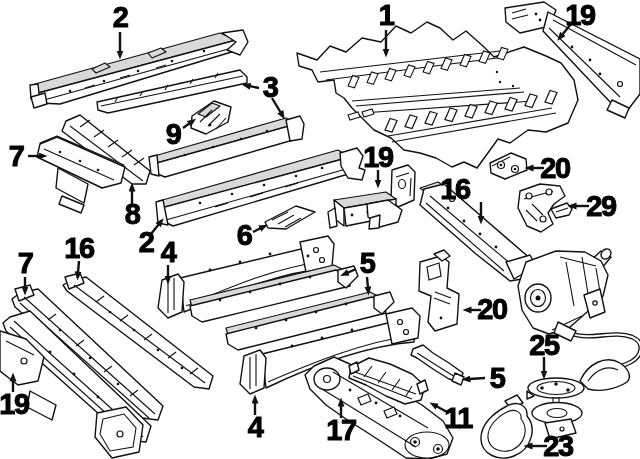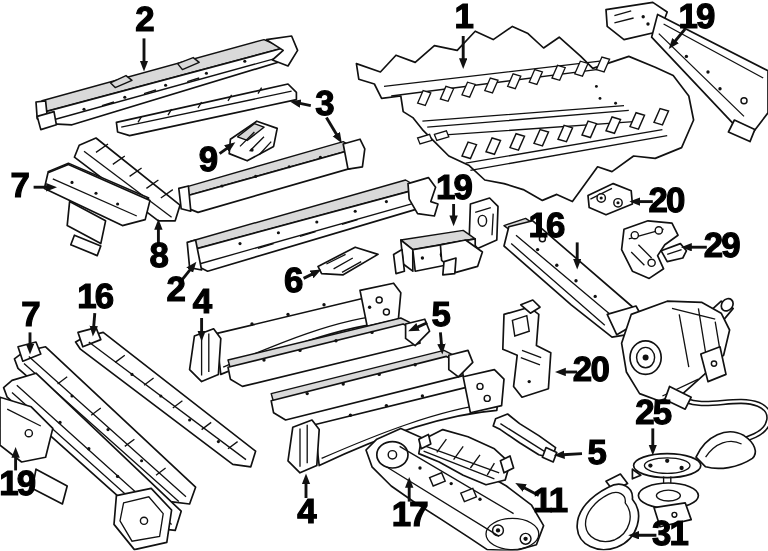--- a/index.html
+++ b/index.html
@@ -409,14 +409,14 @@
   <div class="callout" style="left:341px;top:430px">17</div>
   <div class="callout" style="left:458px;top:418px">11</div>
   <div class="callout" style="left:497px;top:378px">5</div>
   <div class="callout" style="left:455px;top:189px">16</div>
   <div class="callout" style="left:580px;top:15px">19</div>
   <div class="callout" style="left:555px;top:168px">20</div>
   <div class="callout" style="left:378px;top:157px">19</div>
   <div class="callout" style="left:492px;top:309px">20</div>
   <div class="callout" style="left:601px;top:206px">29</div>
   <div class="callout" style="left:544px;top:345px">25</div>
-  <div class="callout" style="left:558px;top:446px">31</div>
+  <div class="callout" style="left:558px;top:446px">23</div>
 </div>
 
 </body></html>

